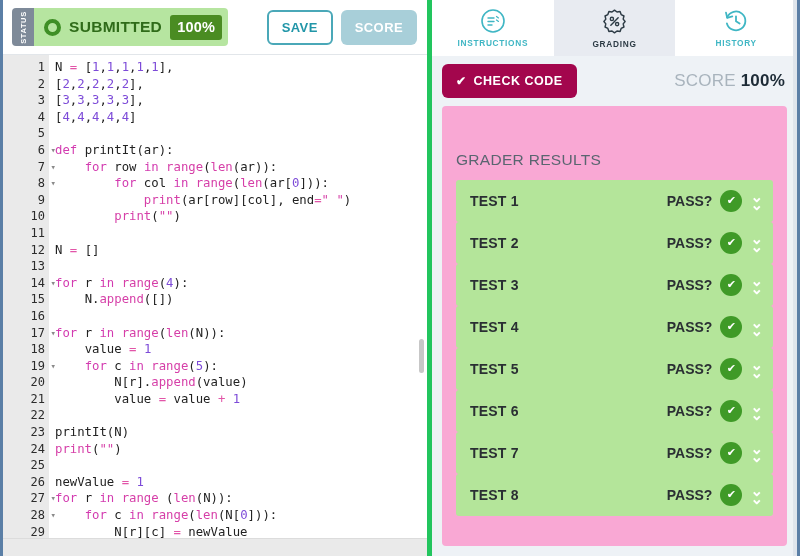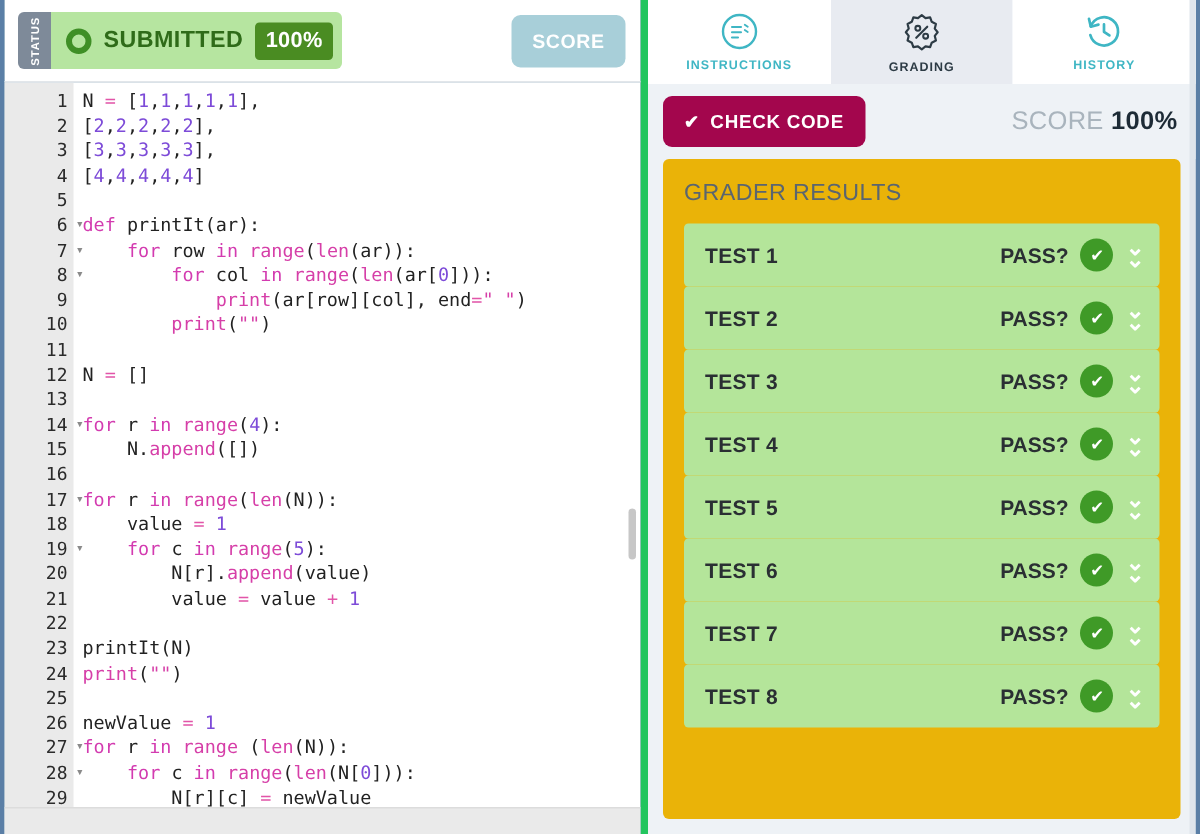--- a/index.html
+++ b/index.html
@@ -164,26 +164,26 @@
   .btn-check .tick { font-size: 12px; }
   .score {
     margin-left: auto;
     font-size: 17px; letter-spacing: .2px;
   }
   .score .lbl { color: #a9b4bd; font-weight: normal; }
   .score .val { color: #1d2b36; font-weight: bold; }
 
   .results-card {
     margin: 0 10px 10px 10px;
-    background: #eab308;
+    background: #f9a8d4;
     border-radius: 4px;
     flex: 1;
     overflow: hidden;
     padding: 14px 14px 0 14px;
-    display: flex; flex-direction: column;
+    display: flex; flex-direction: column; justify-content: center;
   }
   .results-title {
     font-size: 15.5px; color: #5a6570; letter-spacing: .3px;
     margin-bottom: 11px;
   }
   .test-list { display: flex; flex-direction: column; gap: 0; }
   .test-row {
     background: #b4e59a;
     border-radius: 3px;
     height: 42px;
@@ -221,20 +221,21 @@
         </div>
         <div class="status-body">
           <div class="ring"></div>
           <div class="status-label">SUBMITTED</div>
           <div class="pct-chip">100%</div>
         </div>
       </div>
 
       <div class="tb-spacer"></div>
 
+      <button class="btn-save">SAVE</button>
       <button class="btn-submit">SCORE</button>
     </div>
 
     <div class="editor">
       <div class="gutter">
             <div class="ln">1</div>
             <div class="ln">2</div>
             <div class="ln">3</div>
             <div class="ln">4</div>
             <div class="ln">5</div>

